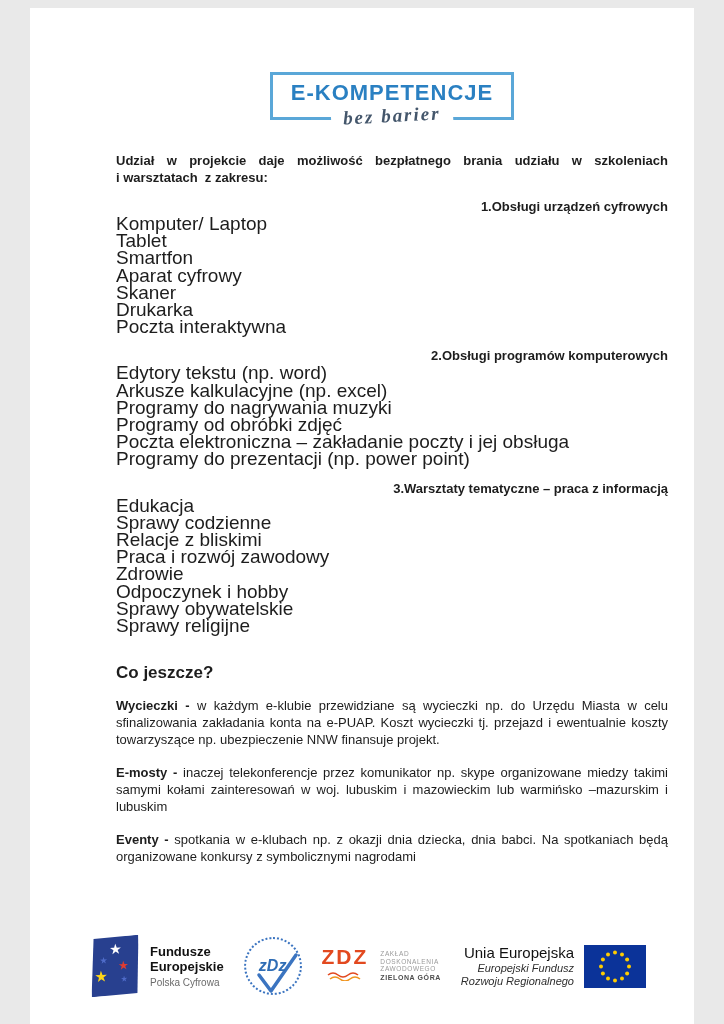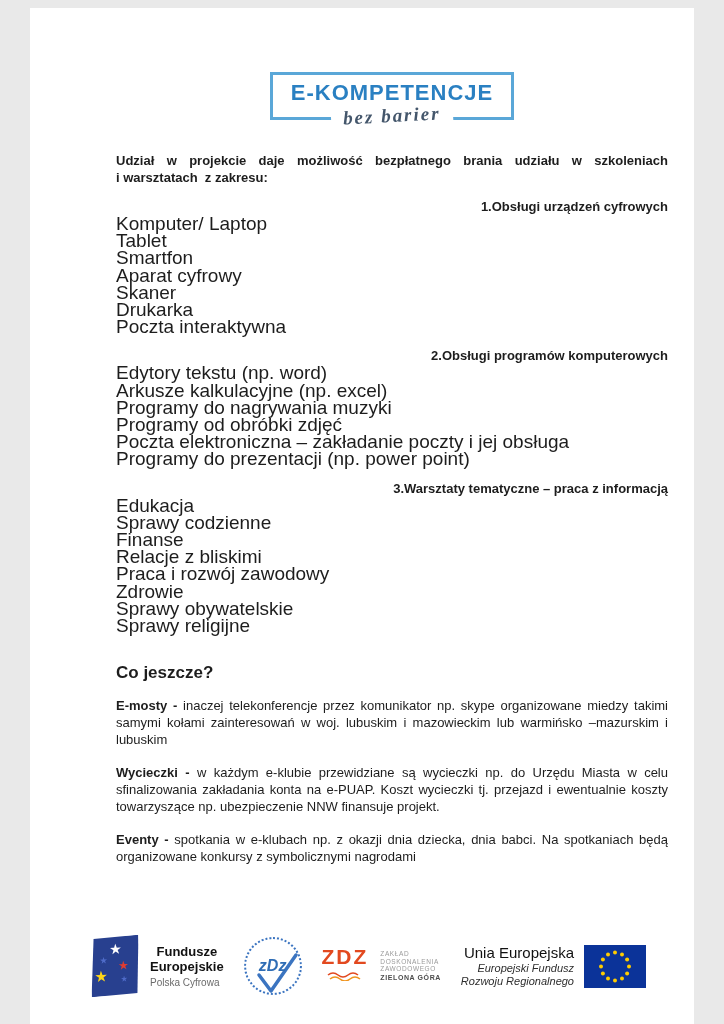--- a/index.html
+++ b/index.html
@@ -53,21 +53,21 @@
     clip-path:polygon(10% 3%, 100% 0%, 92% 97%, 0% 100%);
     transform:rotate(-3deg);
   }
   .fe-flag span { position:absolute; line-height:1; }
   .fe-star-white { color:#ffffff; font-size:14px; top:6px; left:20px; }
   .fe-star-red   { color:#e03c31; font-size:12px; top:24px; left:28px; }
   .fe-star-yellow{ color:#ffd617; font-size:15px; top:32px; left:4px; }
   .fe-star-blue1 { color:#4f6bc8; font-size:9px; top:20px; left:10px; }
   .fe-star-blue2 { color:#4f6bc8; font-size:8px; top:40px; left:30px; }
   .fe-text { margin-left:10px; }
-  .fe-bold { font-weight:bold; font-size:13px; line-height:15px; color:#111;text-align:center; }
+  .fe-bold { font-weight:bold; font-size:13px; line-height:15px; color:#111; }
   .fe-sub { font-size:10px; color:#6b6b6b; margin-top:3px; }
 
   
   .badge {
     width:58px; height:58px; border-radius:50%;
     border:2px dotted #3b74c0; position:relative;
     display:flex; align-items:center; justify-content:center;
   }
   .badge-text { font-weight:bold; font-style:italic; font-size:16px; color:#2f6db5; position:relative; z-index:2; }
   .badge svg { position:absolute; left:0; top:0; z-index:1; }
@@ -136,38 +136,38 @@
       </div>
     </div>
 
     <div class="section">
       <div class="sec-head">
         <span class="sec-num">3.</span><span>Warsztaty tematyczne – praca z informacją</span>
       </div>
       <div class="sec-items">
         <div class="line">Edukacja</div>
         <div class="line">Sprawy codzienne</div>
-        <div class="line">Finanse</div>
         <div class="line">Relacje z bliskimi</div>
         <div class="line">Praca i rozwój zawodowy</div>
         <div class="line">Zdrowie</div>
+        <div class="line">Odpoczynek i hobby</div>
         <div class="line">Sprawy obywatelskie</div>
         <div class="line">Sprawy religijne</div>
       </div>
     </div>
 
     <div class="more-heading">Co jeszcze?</div>
 
+    <div class="para">
+      <span class="lead">Wycieczki -</span>
+      <span>w każdym e-klubie przewidziane są wycieczki np. do Urzędu Miasta w celu sfinalizowania zakładania konta na e-PUAP. Koszt wycieczki tj. przejazd i ewentualnie koszty towarzyszące np. ubezpieczenie NNW finansuje projekt.</span>
+    </div>
     <div class="para">
       <span class="lead">E-mosty -</span>
       <span>inaczej telekonferencje przez komunikator np. skype organizowane miedzy takimi samymi kołami zainteresowań w woj. lubuskim i mazowieckim lub warmińsko –mazurskim i lubuskim</span>
-    </div>
-    <div class="para">
-      <span class="lead">Wycieczki -</span>
-      <span>w każdym e-klubie przewidziane są wycieczki np. do Urzędu Miasta w celu sfinalizowania zakładania konta na e-PUAP. Koszt wycieczki tj. przejazd i ewentualnie koszty towarzyszące np. ubezpieczenie NNW finansuje projekt.</span>
     </div>
     <div class="para">
       <span class="lead">Eventy -</span>
       <span>spotkania w e-klubach np. z okazji dnia dziecka, dnia babci. Na spotkaniach będą organizowane konkursy z symbolicznymi nagrodami</span>
     </div>
 
   </div>
 
   <div class="footer">
 

